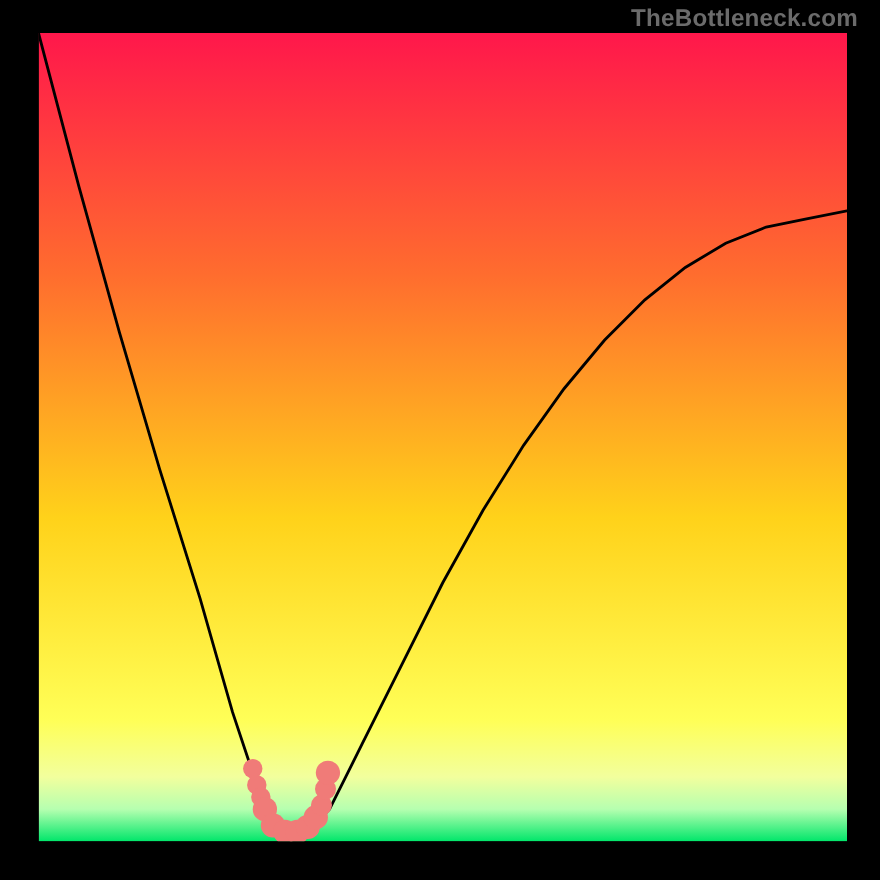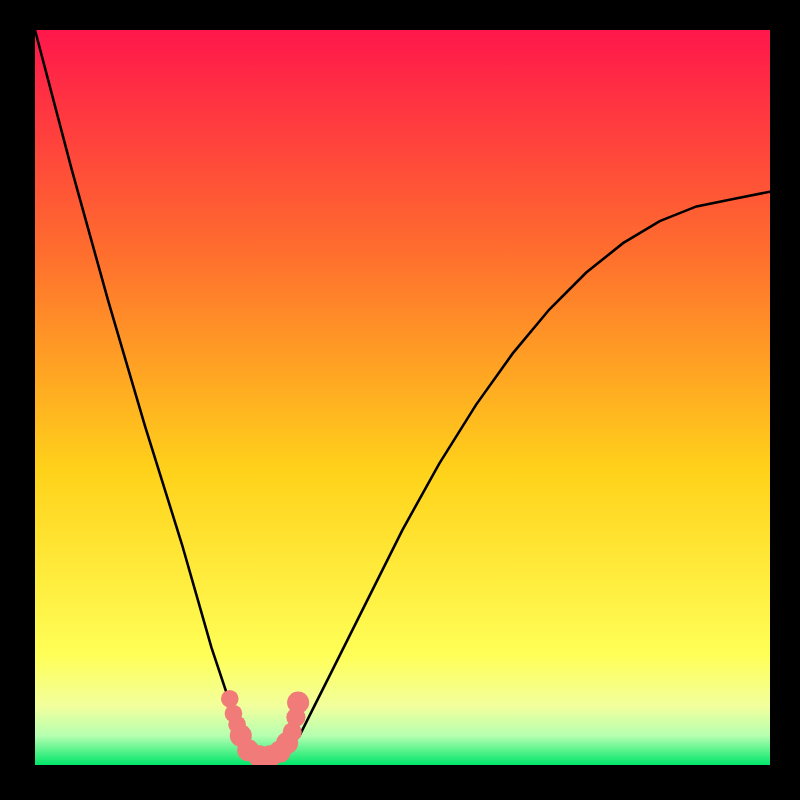--- a/index.html
+++ b/index.html
@@ -35,20 +35,21 @@
     font-weight: 600;
     color: #6b6b6b;
     letter-spacing: 0.2px;
   }
   svg { display: block; }
 </style>
 </head>
 <body>
 
 <div class="outer">
+  <div class="watermark">TheBottleneck.com</div>
 
   <div class="plot">
     <svg id="chart-svg" viewBox="0 0 100 100" preserveAspectRatio="none" width="735" height="735">
       <defs>
         <linearGradient id="bg-grad" x1="0" y1="0" x2="0" y2="1">
           <stop id="g0" offset="0%" stop-color="#ff174b"></stop>
           <stop id="g1" offset="30%" stop-color="#ff6d2e"></stop>
           <stop id="g2" offset="60%" stop-color="#ffd21a"></stop>
           <stop id="g3" offset="85%" stop-color="#ffff57"></stop>
           <stop id="g4" offset="92%" stop-color="#f2ff9d"></stop>

